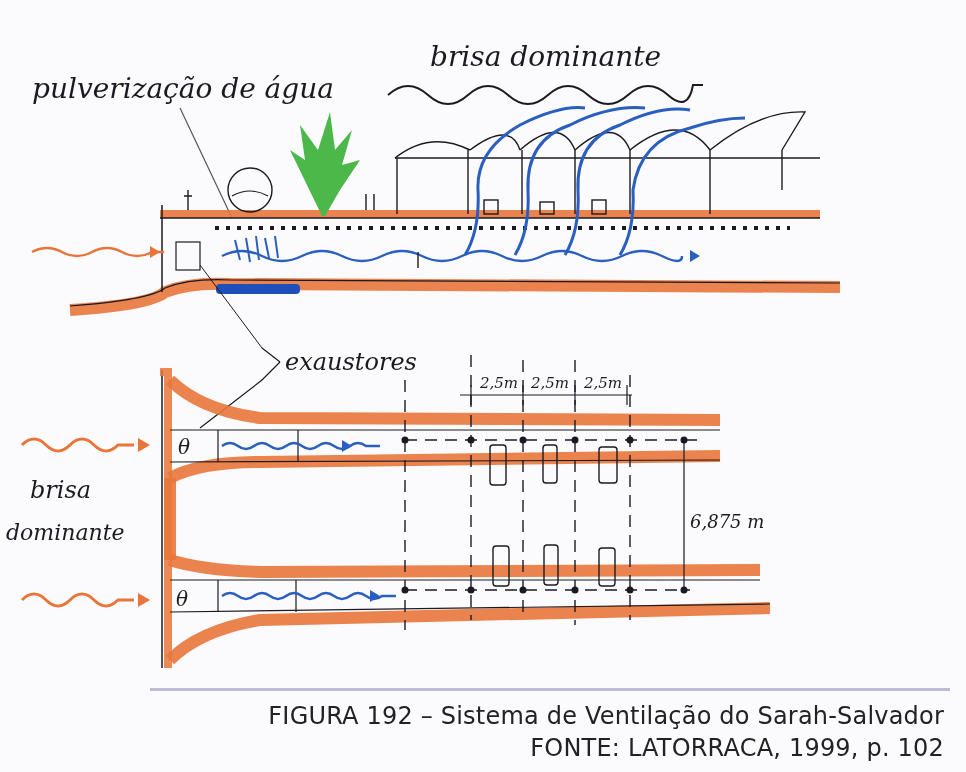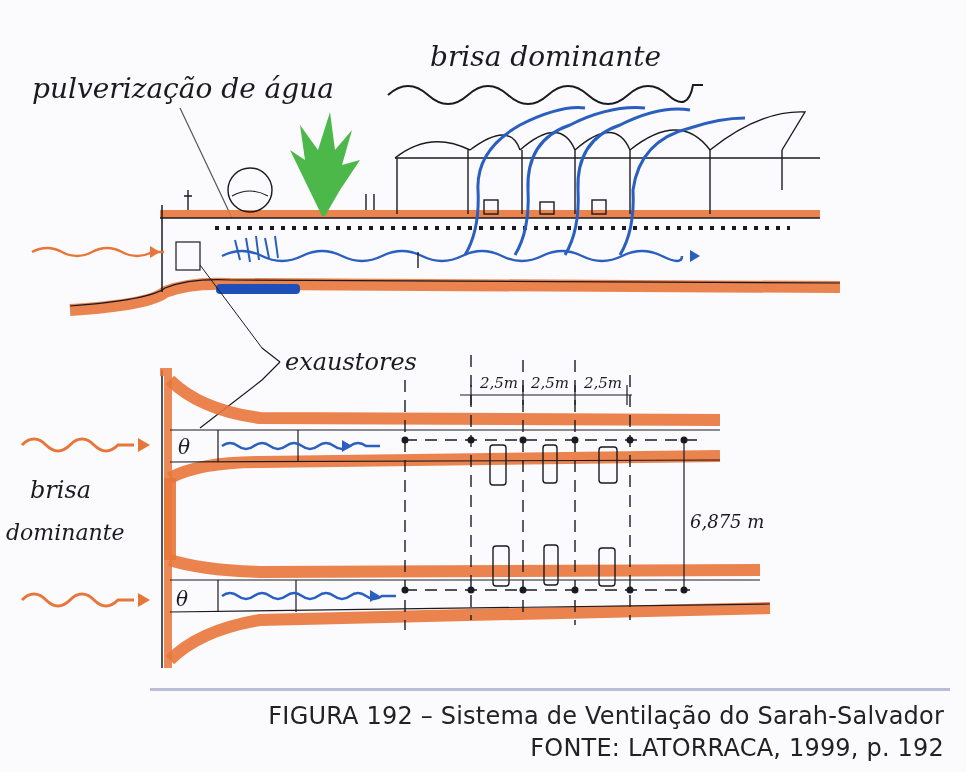--- a/index.html
+++ b/index.html
@@ -176,14 +176,14 @@
     <line x1="684" y1="440" x2="684" y2="590" stroke="#1a1a22" stroke-width="1.2"></line>
     <text class="hand" x="690" y="528" font-size="18">6,875 m</text>
   </g>
 </svg>
 </div>
 
 <div class="sep"></div>
 
 <div class="caption">
   <div>FIGURA 192 – Sistema de Ventilação do Sarah-Salvador</div>
-  <div>FONTE:  LATORRACA, 1999, p. 192</div>
+  <div>FONTE:  LATORRACA, 1999, p. 102</div>
 </div>
 
 </body></html>

